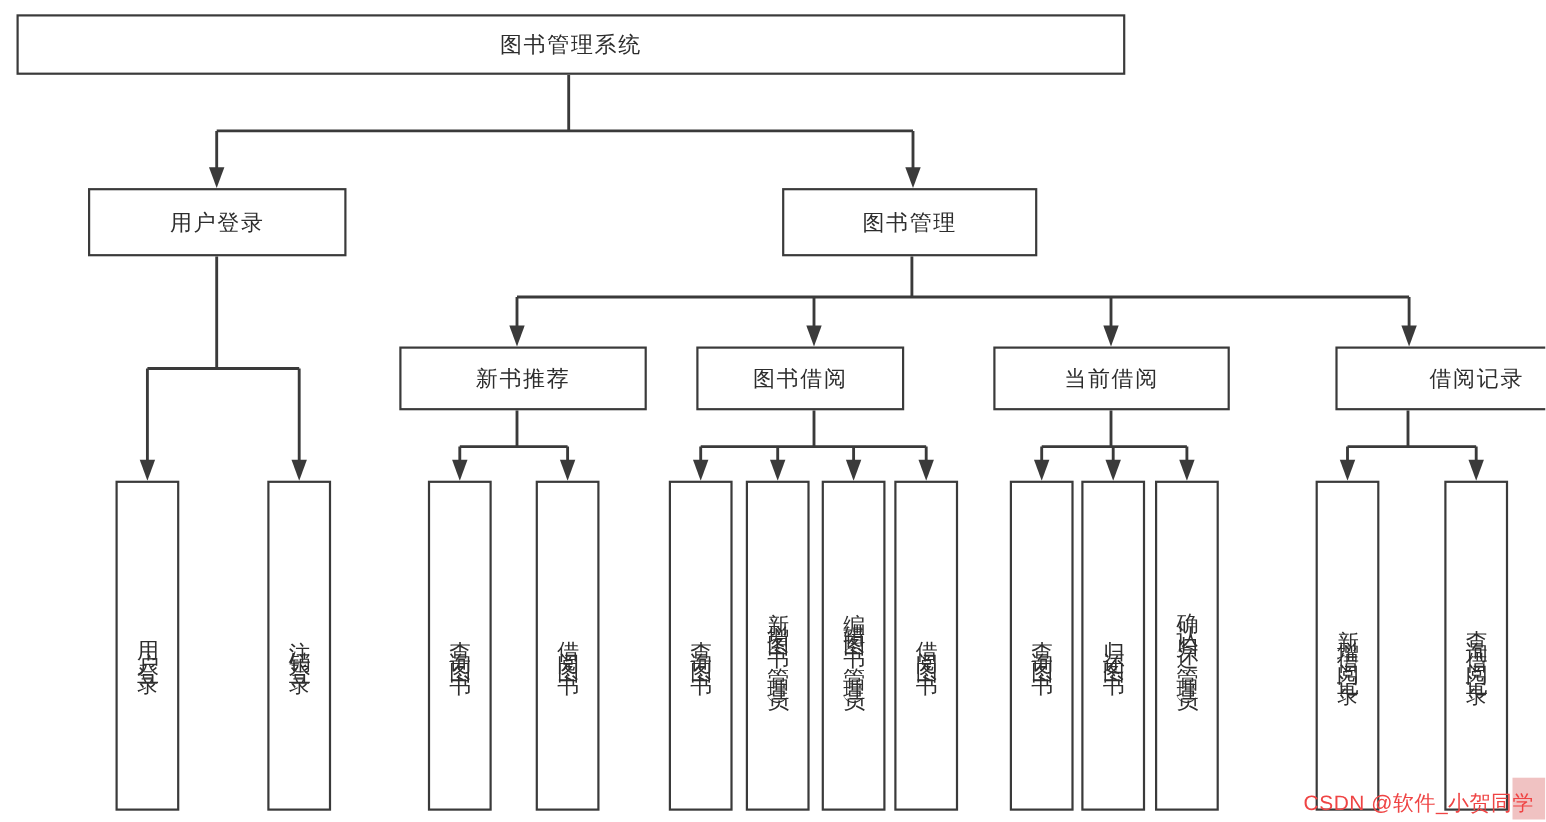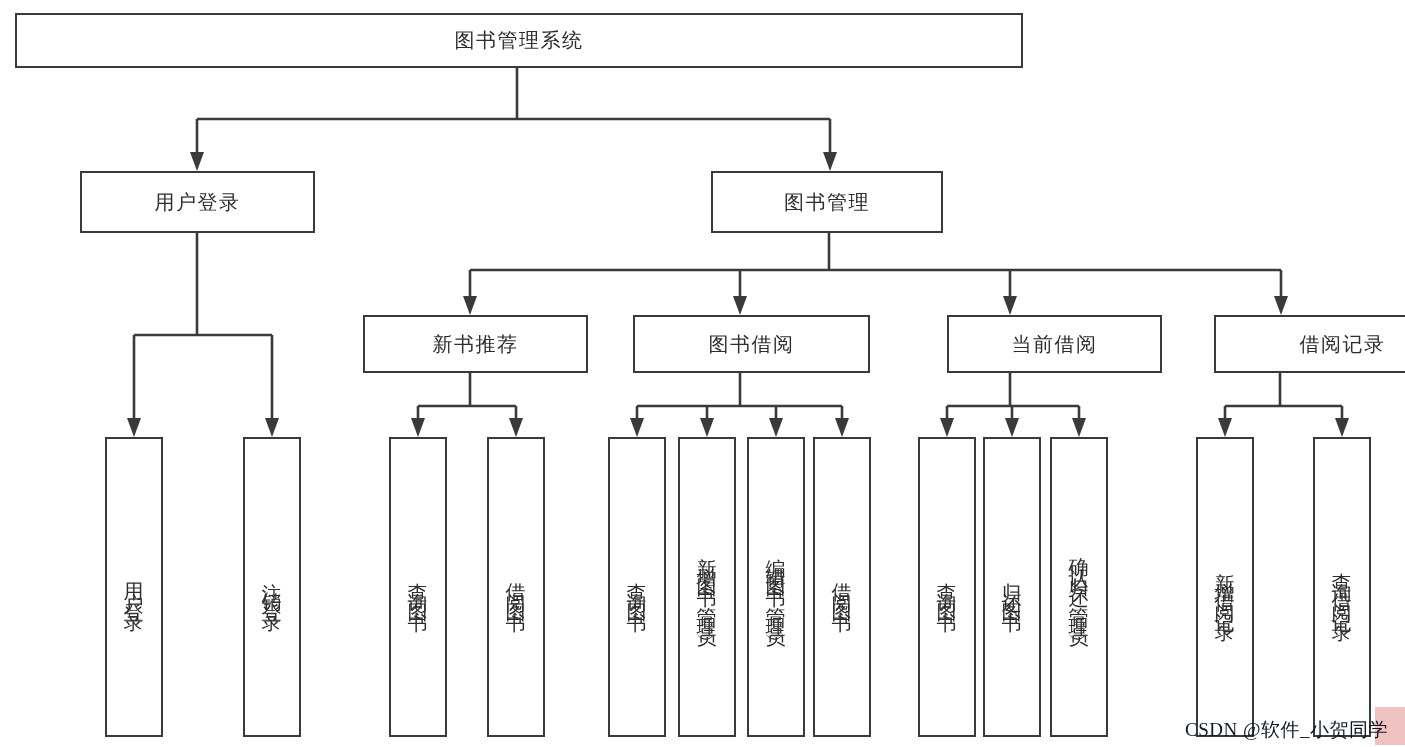--- a/index.html
+++ b/index.html
@@ -1,18 +1,18 @@
 <!DOCTYPE html>
 <html><head>
 <meta charset="utf-8">
 <style>
   html, body { margin:0; padding:0; background:#ffffff; }
   .canvas {
     position:relative; width:1405px; height:747px; background:#ffffff;
-    font-family:Liberation Serif, serif; color:#2d2d2d;
+    font-family:Liberation Sans, sans-serif; color:#2d2d2d;
     overflow:hidden;
   }
   .wires { position:absolute; left:0; top:0; width:1405px; height:747px; }
   .box {
     position:absolute; background:#ffffff; border:2.5px solid #3a3a3a;
     box-sizing:border-box; display:flex; align-items:center; justify-content:center;
     z-index:2;
   }
   .box.h  { font-size:20px; letter-spacing:1.5px; white-space:nowrap; }
   .box.v span{
@@ -62,22 +62,22 @@
       <polygon points="1335,418 1349,418 1342,437"></polygon>
     </g>
   </svg>
 
   <div class="box h" style="left:15px; top:13px; width:1008px; height:55px;">图书管理系统</div>
 
   <div class="box h" style="left:80px; top:171px; width:235px; height:62px;">用户登录</div>
   <div class="box h" style="left:711px; top:171px; width:232px; height:62px;">图书管理</div>
 
   <div class="box h" style="left:363px; top:315px; width:225px; height:58px;">新书推荐</div>
-  <div class="box h" style="left:633px; top:315px; width:237px; height:58px;">图书借阅</div>
-  <div class="box h" style="left:903px; top:315px; width:215px; height:58px;margin-left:44px;">当前借阅</div>
+  <div class="box h" style="left:633px; top:315px; width:189px; height:58px;">图书借阅</div>
+  <div class="box h" style="left:903px; top:315px; width:215px; height:58px;">当前借阅</div>
   <div class="box h" style="left:1214px; top:315px; width:257px; height:58px;">借阅记录</div>
 
   <div class="box v" style="left:105px; top:437px; width:58px; height:300px;">
     <span>用户登录</span>
   </div>
   <div class="box v" style="left:243px; top:437px; width:58px; height:300px;">
     <span>注销登录</span>
   </div>
 
   <div class="box v" style="left:389px; top:437px; width:58px; height:300px;">
@@ -111,15 +111,15 @@
   </div>
 
   <div class="box v" style="left:1196px; top:437px; width:58px; height:300px;">
     <span>新增借阅记录</span>
   </div>
   <div class="box v" style="left:1313px; top:437px; width:58px; height:300px;">
     <span>查询借阅记录</span>
   </div>
 
   <div class="wm-accent" style="background: rgb(240, 194, 194);"></div>
-  <div class="watermark" style="color: #0f172a;">CSDN @软件_小贺同学</div>
+  <div class="watermark" style="color: #ef4444;">CSDN @软件_小贺同学</div>
 
 </div>
 
 </body></html>

